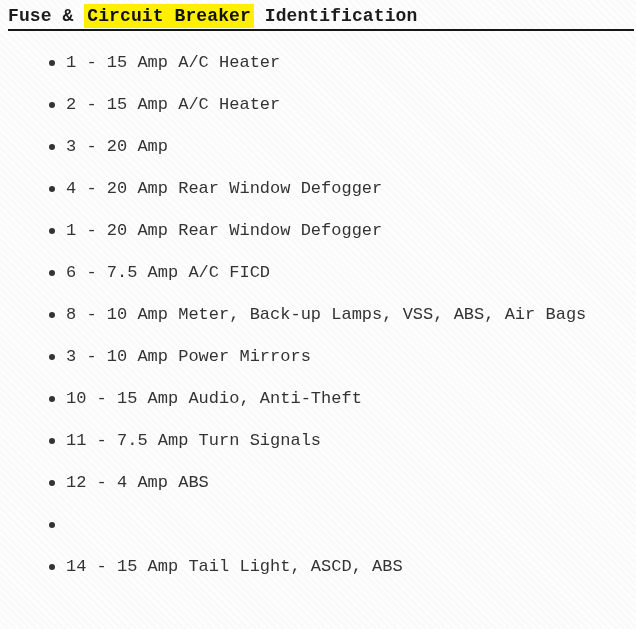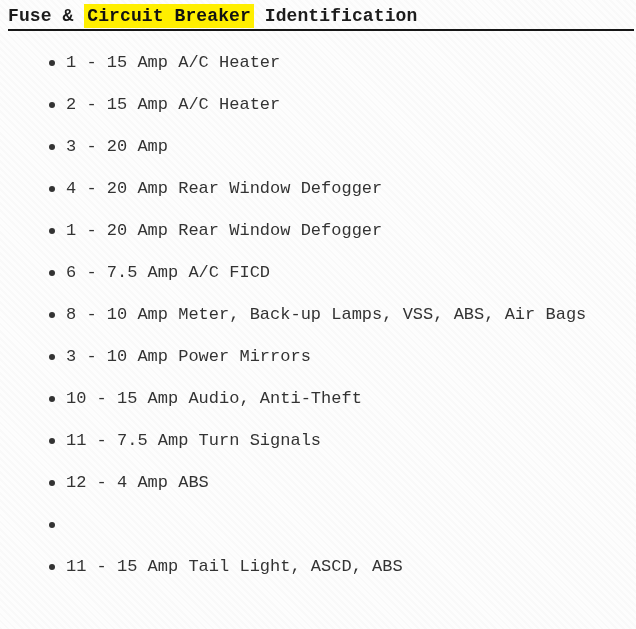--- a/index.html
+++ b/index.html
@@ -119,17 +119,17 @@
       </li>
     <li>
         <span class="bullet"></span>
         <span>12 - 4 Amp ABS</span>
       </li>
     <li>
         <span class="bullet"></span>
       </li>
     <li>
         <span class="bullet"></span>
-        <span>11 - 15 Amp Tail Light, ASCD, ABS</span>
+        <span>14 - 15 Amp Tail Light, ASCD, ABS</span>
       </li>
   </ul>
 
 </div>
 
 </body></html>

